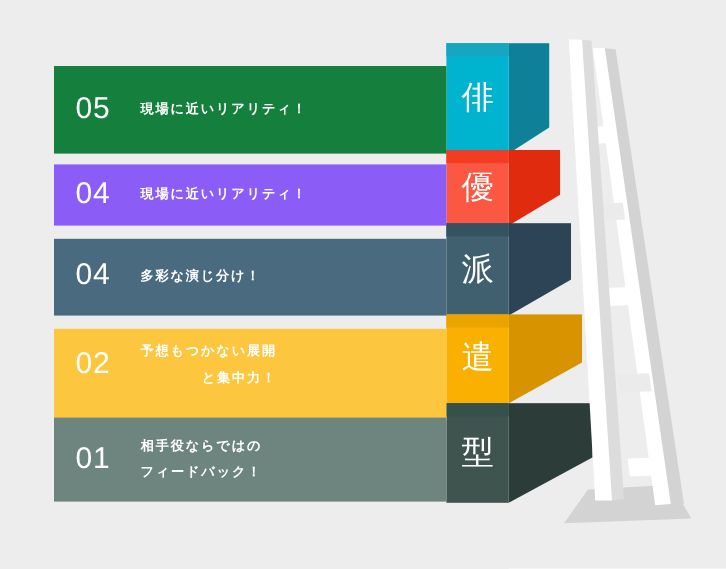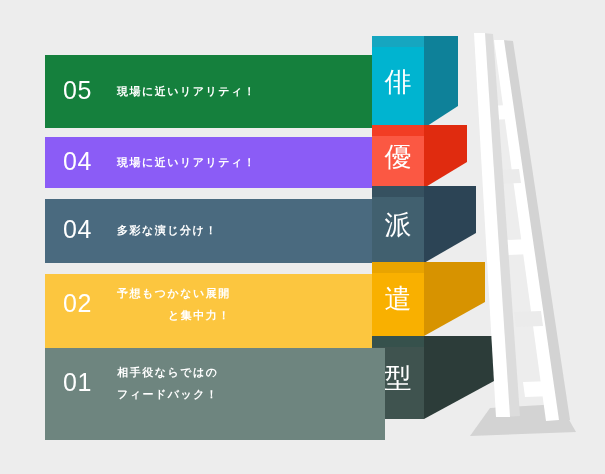--- a/index.html
+++ b/index.html
@@ -134,21 +134,21 @@
       </div>
       <div class="bar" style="top: 199px; height: 64px; background: rgb(74, 106, 127);">
         <div class="num" style="top: 16px;">04</div>
         <div class="label" style="top: 20px;">多彩な演じ分け！</div>
       </div>
       <div class="bar" style="top: 274px; height: 77px; background: rgb(252, 198, 63);">
         <div class="num" style="top: 15px;">02</div>
         <div class="label" style="top: 8px;">予想もつかない展開
 と集中力！</div>
       </div>
-      <div class="bar" style="top: 348px; height: 92px; background: rgb(110, 133, 127); padding-left: 13px;">
+      <div class="bar" style="top: 348px; height: 70px; background: rgb(110, 133, 127);">
         <div class="num" style="top: 20px;">01</div>
         <div class="label" style="top: 13px;">相手役ならではの
 フィードバック！</div>
       </div>
     </div>
 
   <svg id="ladder" viewBox="0 0 605 474">
 
     <path d="M 490 408 L 560 404 L 576 432 L 470 436 Z" fill="#c9c9c9" opacity="0.75"></path>
 

